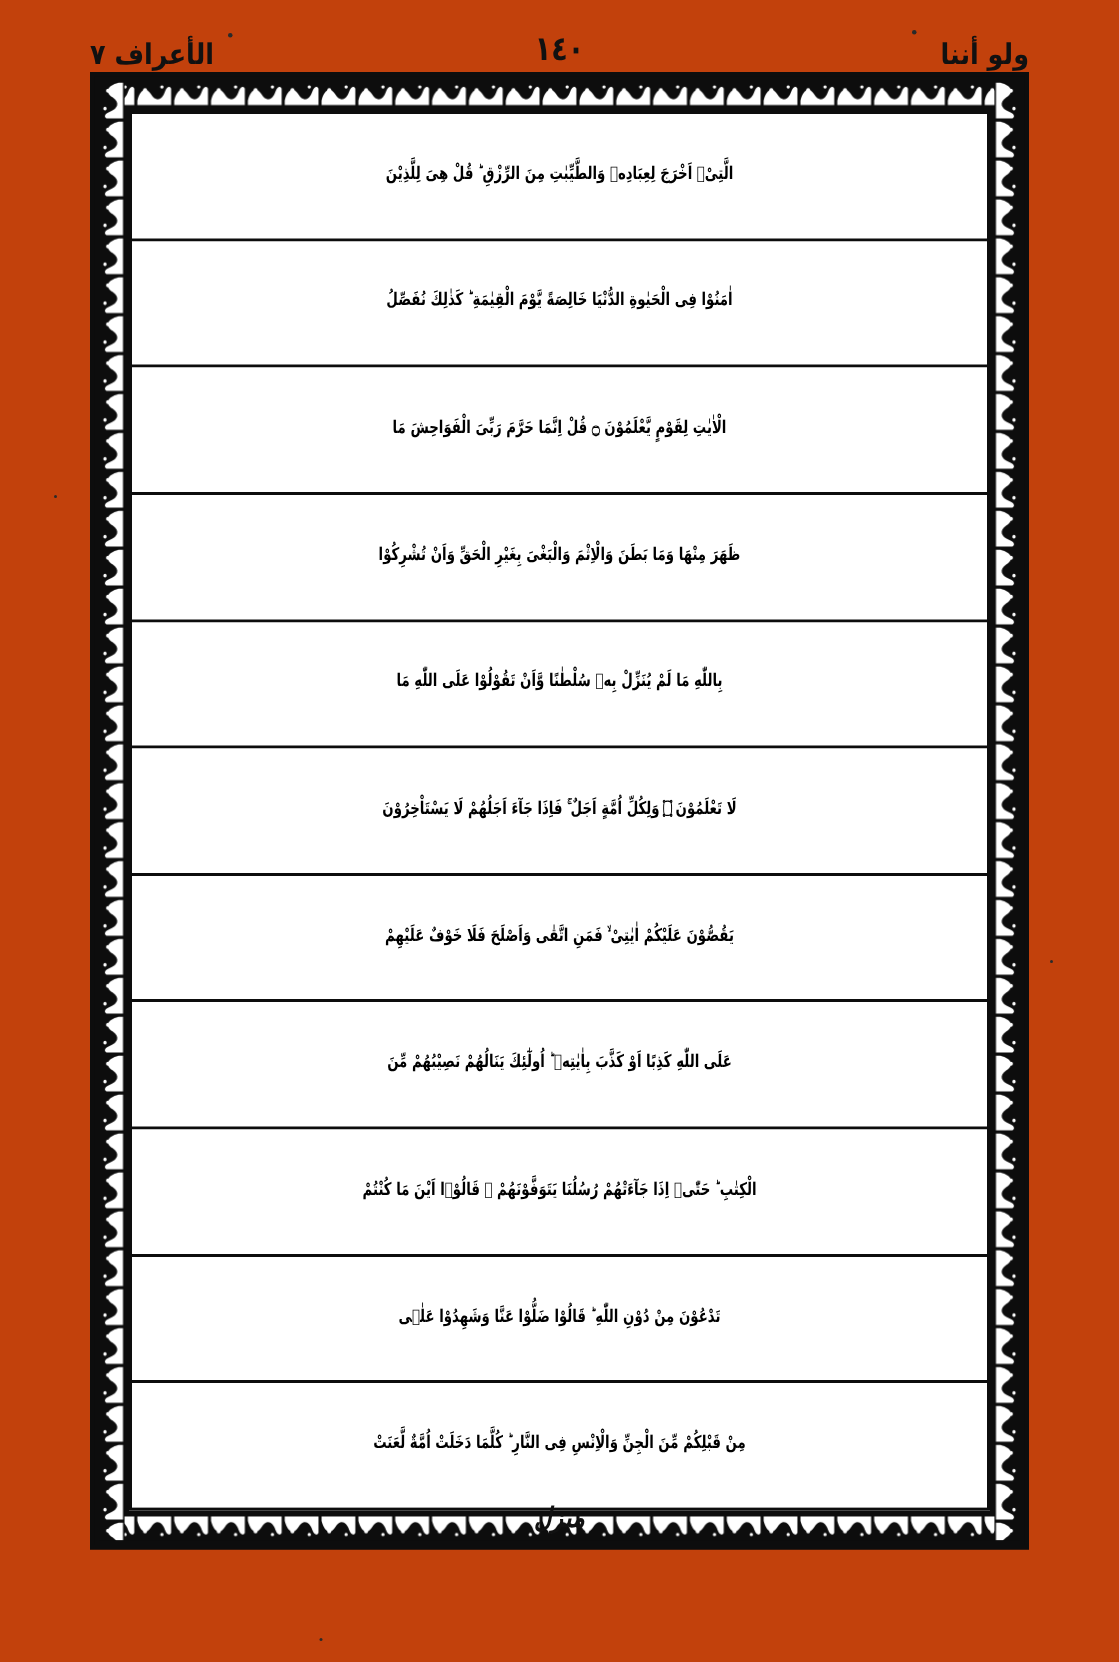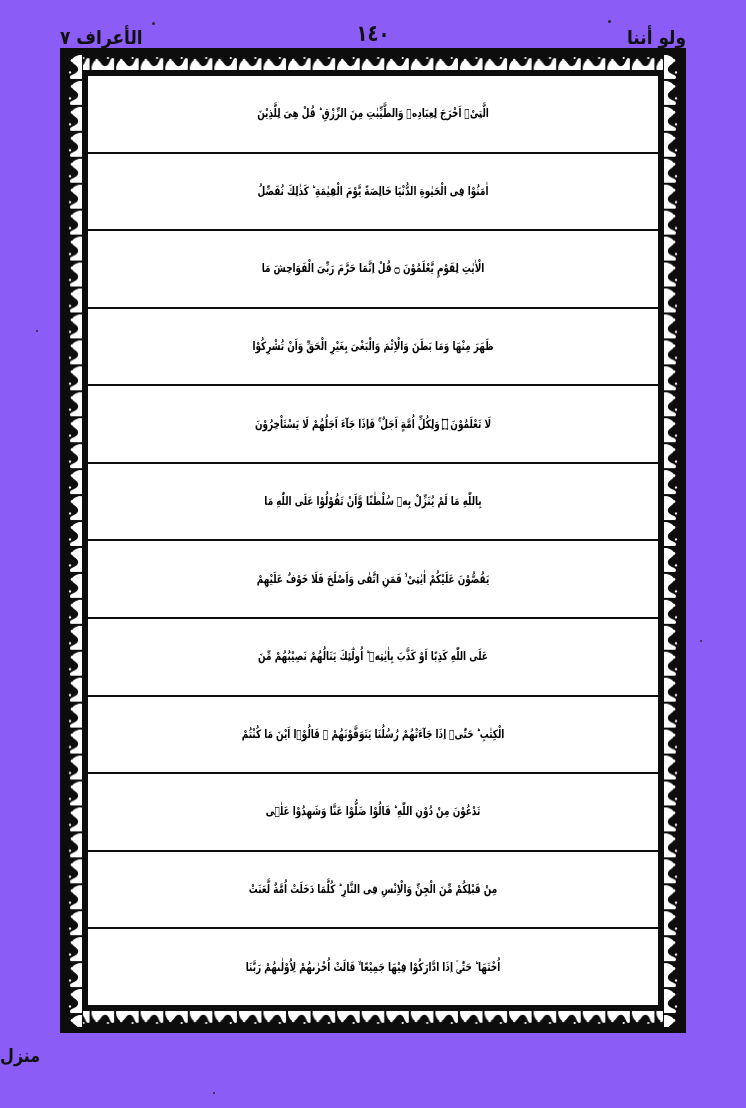--- a/index.html
+++ b/index.html
@@ -11,21 +11,21 @@
     width: 746px;
     height: 1108px;
     font-family: "DejaVu Sans", sans-serif;
     overflow: hidden;
     position: relative;
   }
 
   .page {
     position: absolute;
     inset: 0;
-    background: #8b5cf6;
+    background: #c2410c;
     padding-left: 34px;
   }
 
   
   .header {
     position: absolute;
     left: 60px;
     top: 14px;
     width: 626px;
     height: 34px;
@@ -156,21 +156,23 @@
     transform: scaleY(1.28) scaleX(0.99);
     transform-origin: center center;
     text-rendering: optimizeLegibility;
   }
 
   
   .footer {
     position: absolute;
     left: 0;
     right: 0;
-    top: 1046px;
+    top: 1002px;
+    text-align: center;
+    font-style: italic;
   }
   .footer-mark {
     display: inline-block;
     font-family: "DejaVu Sans", sans-serif;
     font-size: 16px;
     font-weight: 700;
     color: #111111;
     direction: rtl;
     transform: scaleY(1.15);
   }
@@ -258,42 +260,39 @@
         <div class="ayah-line">
             <div class="ayah-text" style="font-size: 9px; transform: scaleY(1.3) scaleX(0.986);">اٰمَنُوْا فِى الْحَيٰوةِ الدُّنْيَا خَالِصَةً يَّوْمَ الْقِيٰمَةِ ؕ كَذٰلِكَ نُفَصِّلُ</div>
           </div>
         <div class="ayah-line">
             <div class="ayah-text" style="font-size: 9px; transform: scaleY(1.3) scaleX(0.986);">الْاٰيٰتِ لِقَوْمٍ يَّعْلَمُوْنَ ۝ قُلْ اِنَّمَا حَرَّمَ رَبِّىَ الْفَوَاحِشَ مَا</div>
           </div>
         <div class="ayah-line">
             <div class="ayah-text" style="font-size: 9px; transform: scaleY(1.3) scaleX(0.986);">ظَهَرَ مِنْهَا وَمَا بَطَنَ وَالْاِثْمَ وَالْبَغْىَ بِغَيْرِ الْحَقِّ وَاَنْ تُشْرِكُوْا</div>
           </div>
         <div class="ayah-line">
+            <div class="ayah-text" style="font-size: 9px; transform: scaleY(1.3) scaleX(0.986);">بِاللّٰهِ مَا لَمْ يُنَزِّلْ بِهٖ سُلْطٰنًا وَّاَنْ تَقُوْلُوْا عَلَى اللّٰهِ مَا</div>
+          </div>
+        <div class="ayah-line">
             <div class="ayah-text" style="font-size: 9px; transform: scaleY(1.3) scaleX(0.986);">لَا تَعْلَمُوْنَ ۝ وَلِكُلِّ اُمَّةٍ اَجَلٌ ۚ فَاِذَا جَآءَ اَجَلُهُمْ لَا يَسْتَاْخِرُوْنَ</div>
           </div>
         <div class="ayah-line">
-            <div class="ayah-text" style="font-size: 9px; transform: scaleY(1.3) scaleX(0.986);">بِاللّٰهِ مَا لَمْ يُنَزِّلْ بِهٖ سُلْطٰنًا وَّاَنْ تَقُوْلُوْا عَلَى اللّٰهِ مَا</div>
-          </div>
-        <div class="ayah-line">
             <div class="ayah-text" style="font-size: 9px; transform: scaleY(1.3) scaleX(0.986);">يَقُصُّوْنَ عَلَيْكُمْ اٰيٰتِىْ ۙ فَمَنِ اتَّقٰى وَاَصْلَحَ فَلَا خَوْفٌ عَلَيْهِمْ</div>
           </div>
         <div class="ayah-line">
             <div class="ayah-text" style="font-size: 9px; transform: scaleY(1.3) scaleX(0.986);">عَلَى اللّٰهِ كَذِبًا اَوْ كَذَّبَ بِاٰيٰتِهٖ ؕ اُولٰٓئِكَ يَنَالُهُمْ نَصِيْبُهُمْ مِّنَ</div>
           </div>
         <div class="ayah-line">
             <div class="ayah-text" style="font-size: 9px; transform: scaleY(1.3) scaleX(0.986);">الْكِتٰبِ ؕ حَتّٰىۤ اِذَا جَآءَتْهُمْ رُسُلُنَا يَتَوَفَّوْنَهُمْ ۙ قَالُوْۤا اَيْنَ مَا كُنْتُمْ</div>
           </div>
         <div class="ayah-line">
             <div class="ayah-text" style="font-size: 9px; transform: scaleY(1.3) scaleX(0.986);">تَدْعُوْنَ مِنْ دُوْنِ اللّٰهِ ؕ قَالُوْا ضَلُّوْا عَنَّا وَشَهِدُوْا عَلٰۤى</div>
           </div>
         <div class="ayah-line">
             <div class="ayah-text" style="font-size: 9px; transform: scaleY(1.3) scaleX(0.986);">مِنْ قَبْلِكُمْ مِّنَ الْجِنِّ وَالْاِنْسِ فِى النَّارِ ؕ كُلَّمَا دَخَلَتْ اُمَّةٌ لَّعَنَتْ</div>
-          </div>
-        <div class="ayah-line">
-            <div class="ayah-text" style="font-size: 9px; transform: scaleY(1.3) scaleX(0.986);">اُخْتَهَا ؕ حَتّٰىۤ اِذَا ادَّارَكُوْا فِيْهَا جَمِيْعًا ۙ قَالَتْ اُخْرٰىهُمْ لِاُوْلٰىهُمْ رَبَّنَا</div>
           </div>
       </div>
     </div>
   </div>
 
   <div class="footer">
     <span class="footer-mark">منزل</span>
   </div>
 
 </div>

